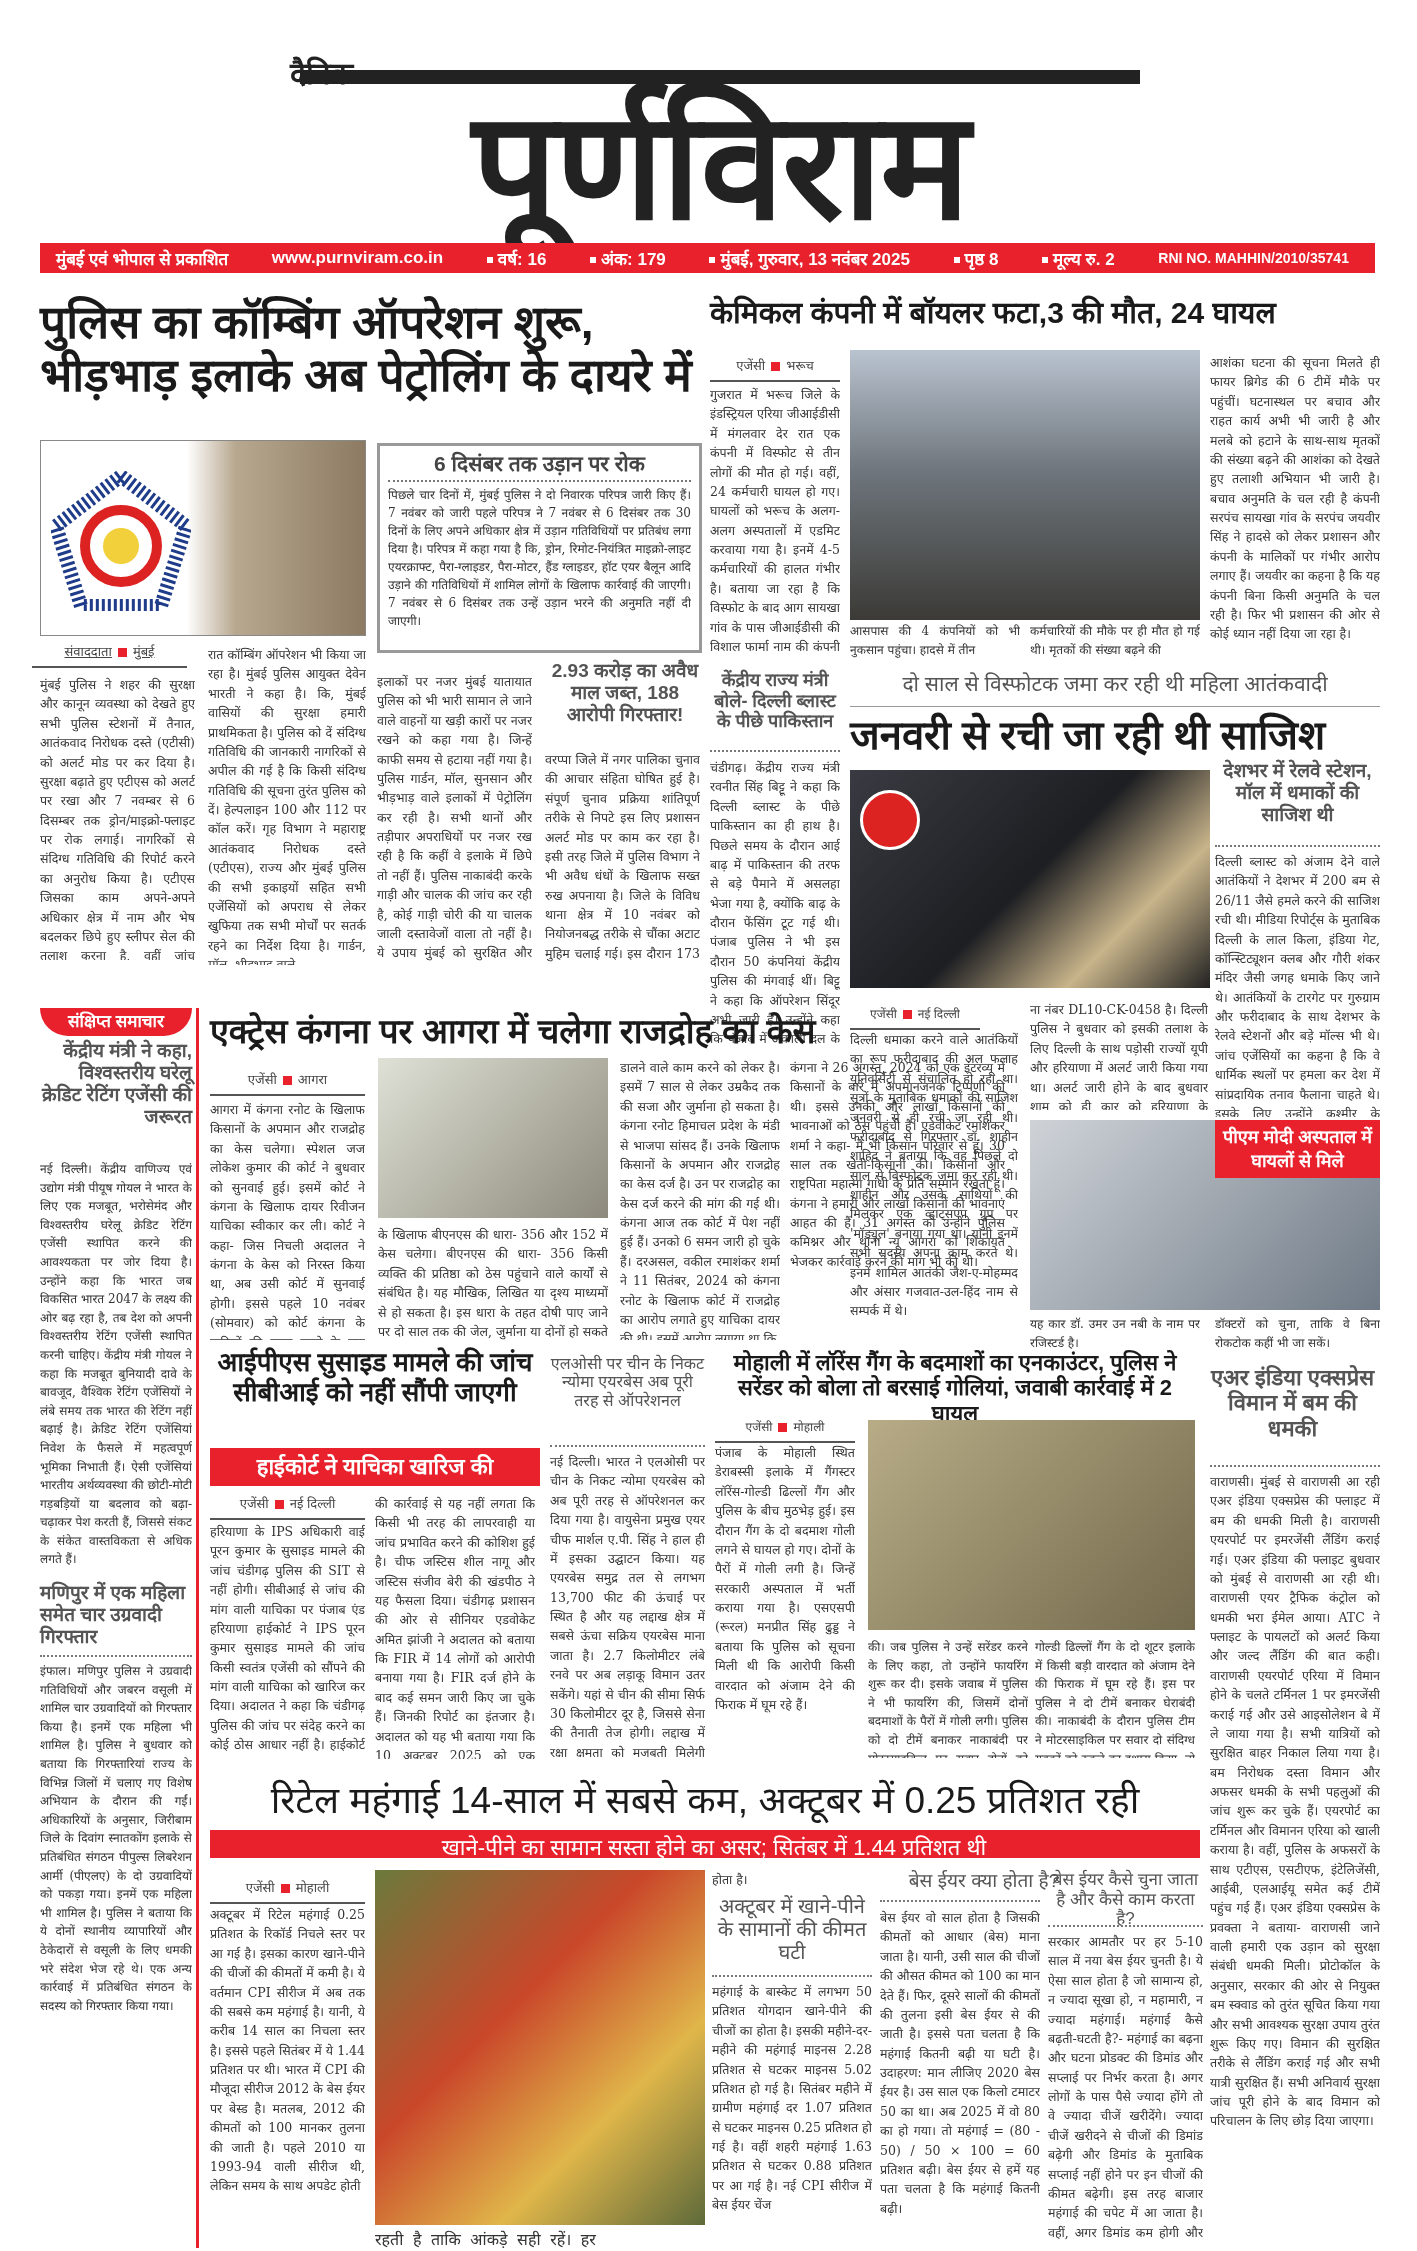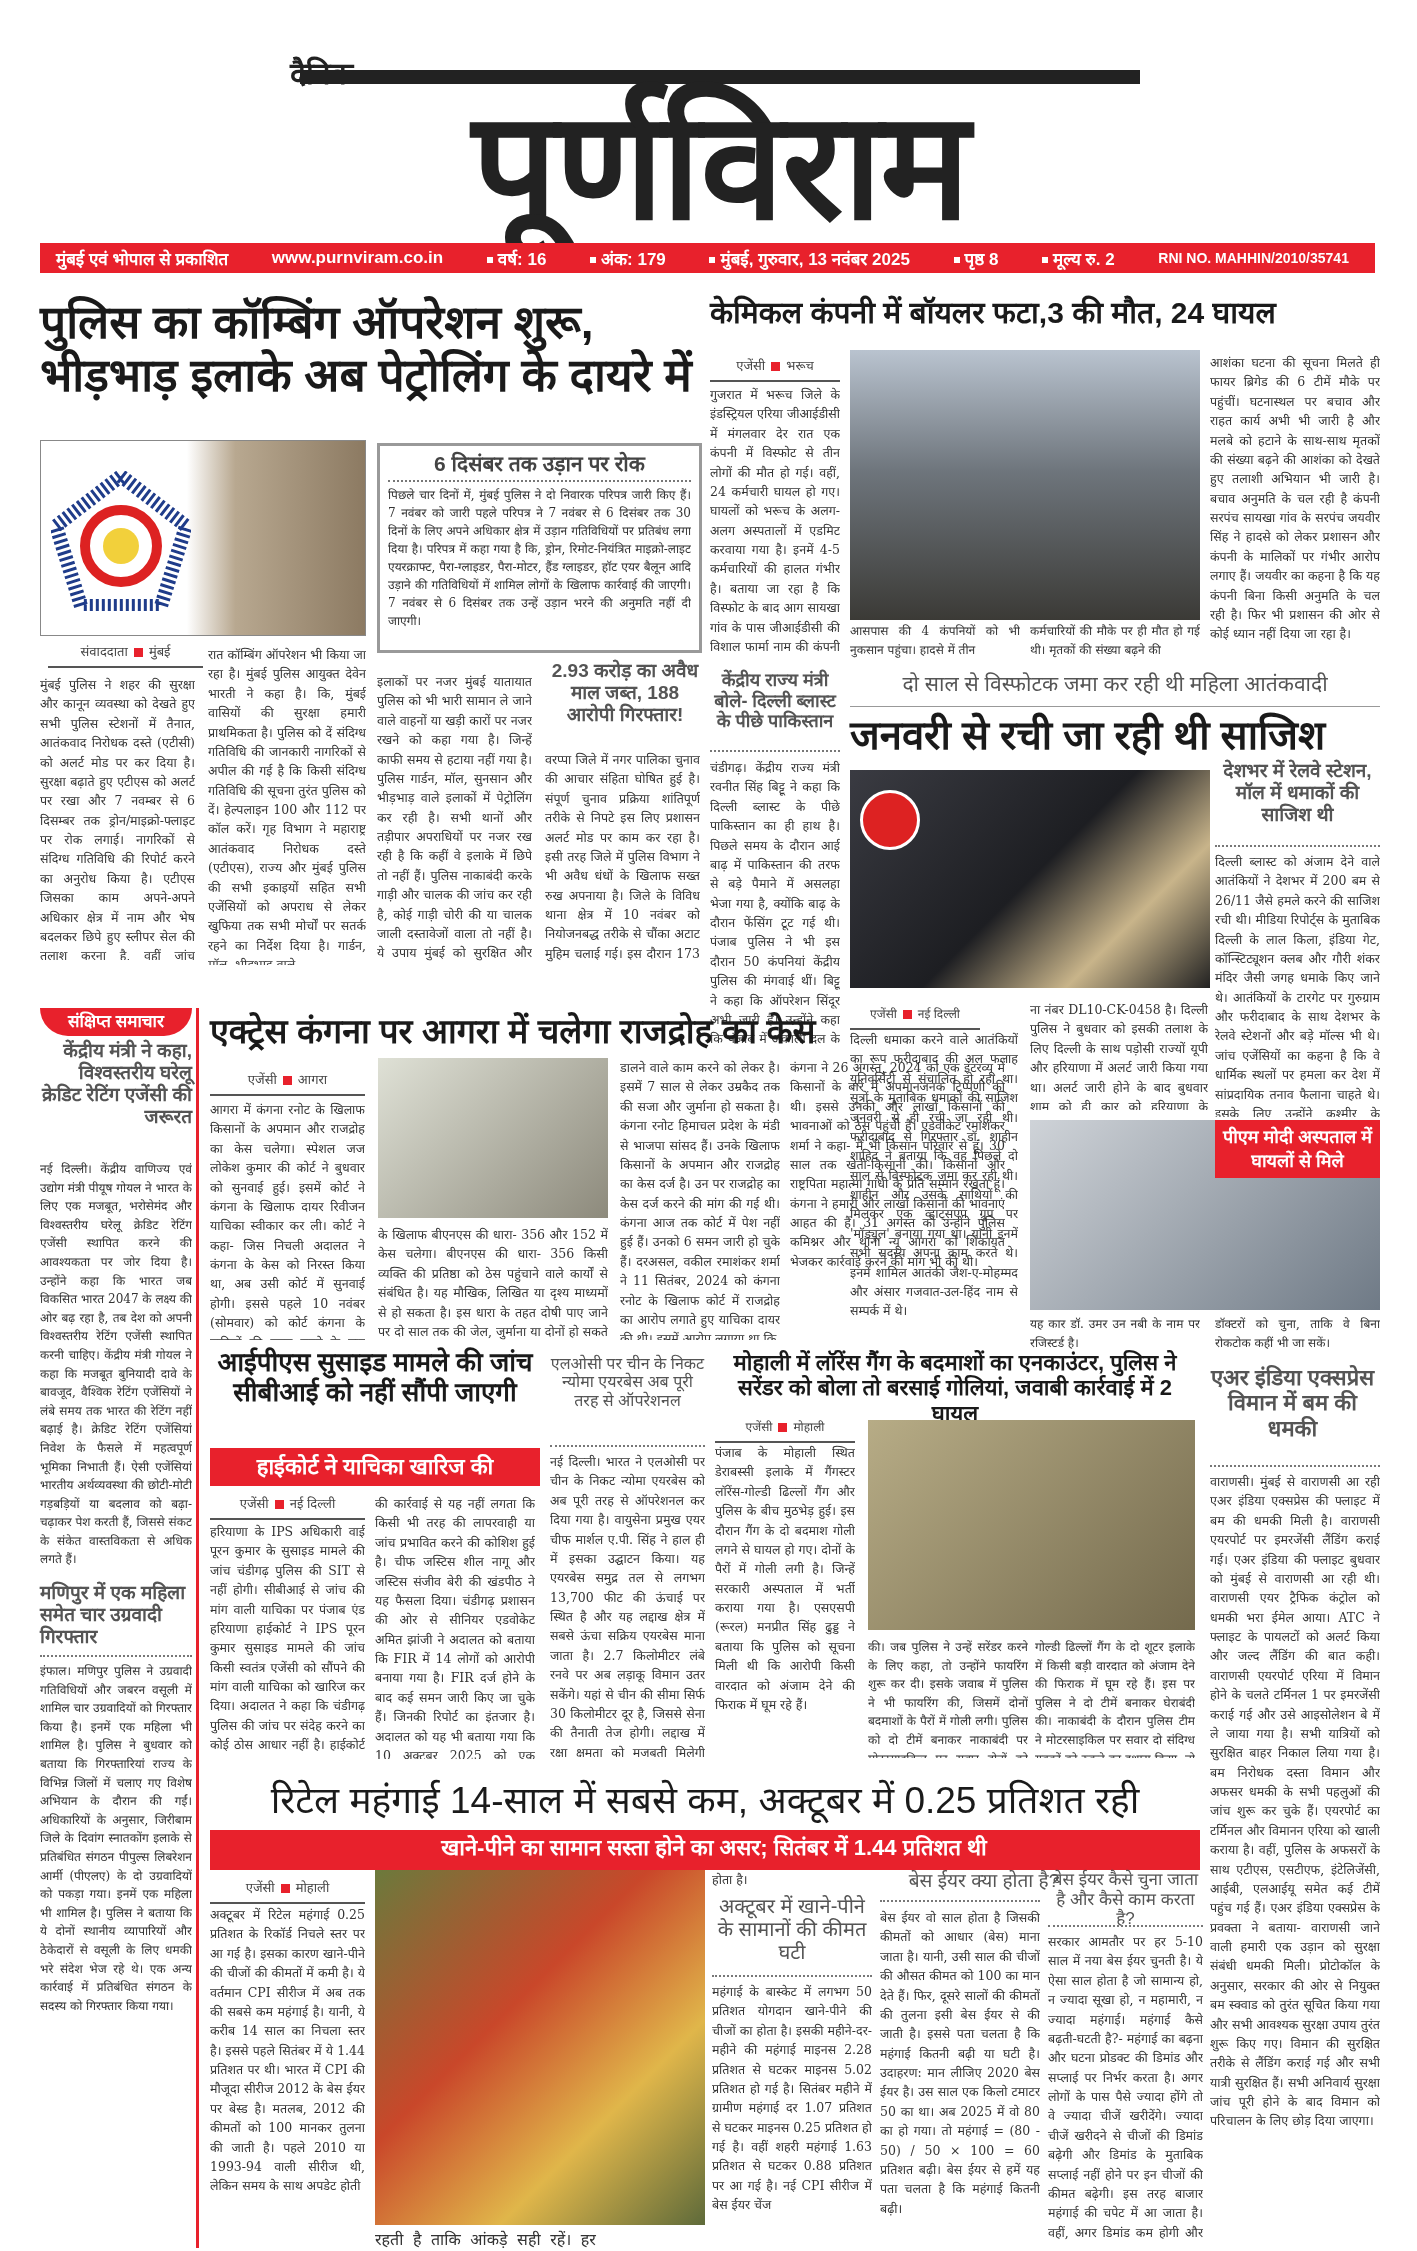--- a/index.html
+++ b/index.html
@@ -42,21 +42,21 @@
   <div>पुलिस का कॉम्बिंग ऑपरेशन शुरू,</div>
   <div>भीड़भाड़ इलाके अब पेट्रोलिंग के दायरे में</div>
 </div>
 <div class="abs photo" style="left:40px;top:440px;width:326px;height:196px;background:linear-gradient(90deg,#fff 0%,#fff 45%,#b8a890 60%,#8c7a62 100%);border:1px solid #888;">
   <svg width="140" height="140" viewBox="0 0 140 140" style="position:absolute;left:10px;top:30px;">
     <polygon points="70,5 135,55 110,135 30,135 5,55" fill="none" stroke="#1f3c8a" stroke-width="14" stroke-dasharray="3 3"></polygon>
     <circle cx="70" cy="75" r="36" fill="#fff" stroke="#d22" stroke-width="10"></circle>
     <circle cx="70" cy="75" r="18" fill="#f2d03b"></circle>
   </svg>
 </div>
-<div class="abs byline" style="left:48px;top:642px;width:155px;">
+<div class="abs byline" style="left:32px;top:642px;width:155px;text-decoration:underline;">
   <span>संवाददाता</span><i class="sq"></i><span>मुंबई</span>
 </div>
 <div class="abs txt" style="left:40px;top:675px;width:155px;height:285px;">मुंबई पुलिस ने शहर की सुरक्षा और कानून व्यवस्था को देखते हुए सभी पुलिस स्टेशनों में तैनात, आतंकवाद निरोधक दस्ते (एटीसी) को अलर्ट मोड पर कर दिया है। सुरक्षा बढ़ाते हुए एटीएस को अलर्ट पर रखा और 7 नवम्बर से 6 दिसम्बर तक ड्रोन/माइक्रो-फ्लाइट पर रोक लगाई। नागरिकों से संदिग्ध गतिविधि की रिपोर्ट करने का अनुरोध किया है। एटीएस जिसका काम अपने-अपने अधिकार क्षेत्र में नाम और भेष बदलकर छिपे हुए स्लीपर सेल की तलाश करना है, वहीं जांच एजेंसियों की तहकीकात का रुख मुस्लिम इलाकों की तरफ कर दिया है। सूत्रों से मिली जानकारी के अनुसार देर</div>
 <div class="abs txt" style="left:208px;top:645px;width:158px;height:320px;">रात कॉम्बिंग ऑपरेशन भी किया जा रहा है। मुंबई पुलिस आयुक्त देवेन भारती ने कहा है। कि, मुंबई वासियों की सुरक्षा हमारी प्राथमिकता है। पुलिस को दें संदिग्ध गतिविधि की जानकारी नागरिकों से अपील की गई है कि किसी संदिग्ध गतिविधि की सूचना तुरंत पुलिस को दें। हेल्पलाइन 100 और 112 पर कॉल करें। गृह विभाग ने महाराष्ट्र आतंकवाद निरोधक दस्ते (एटीएस), राज्य और मुंबई पुलिस की सभी इकाइयों सहित सभी एजेंसियों को अपराध से लेकर खुफिया तक सभी मोर्चों पर सतर्क रहने का निर्देश दिया है। गार्डन, मॉल, भीड़भाड़ वाले</div>
 <div class="abs txt" style="left:377px;top:672px;width:155px;height:290px;">इलाकों पर नजर मुंबई यातायात पुलिस को भी भारी सामान ले जाने वाले वाहनों या खड़ी कारों पर नजर रखने को कहा गया है। जिन्हें काफी समय से हटाया नहीं गया है। पुलिस गार्डन, मॉल, सुनसान और भीड़भाड़ वाले इलाकों में पेट्रोलिंग कर रही है। सभी थानों और तड़ीपार अपराधियों पर नजर रख रही है कि कहीं वे इलाके में छिपे तो नहीं हैं। पुलिस नाकाबंदी करके गाड़ी और चालक की जांच कर रही है, कोई गाड़ी चोरी की या चालक जाली दस्तावेजों वाला तो नहीं है। ये उपाय मुंबई को सुरक्षित और कानून व्यवस्था का मॉडल शहर बनाने की दिशा में महत्वपूर्ण कदम है। पुलिस की मुस्तैदी से अपराधियों में दहशत है, जबकि आमजन को राहत है।</div>
 
 <div class="abs boxed" style="left:377px;top:443px;width:325px;height:210px;padding:6px 8px;">
   <div class="hl dotted" style="font-size:21px;color:#444;text-align:center;padding-bottom:4px;">6 दिसंबर तक उड़ान पर रोक</div>
   <div class="txt" style="font-size:12px;line-height:1.5;margin-top:4px;height:160px;">पिछले चार दिनों में, मुंबई पुलिस ने दो निवारक परिपत्र जारी किए हैं। 7 नवंबर को जारी पहले परिपत्र ने 7 नवंबर से 6 दिसंबर तक 30 दिनों के लिए अपने अधिकार क्षेत्र में उड़ान गतिविधियों पर प्रतिबंध लगा दिया है। परिपत्र में कहा गया है कि, ड्रोन, रिमोट-नियंत्रित माइक्रो-लाइट एयरक्राफ्ट, पैरा-ग्लाइडर, पैरा-मोटर, हैंड ग्लाइडर, हॉट एयर बैलून आदि उड़ाने की गतिविधियों में शामिल लोगों के खिलाफ कार्रवाई की जाएगी। 7 नवंबर से 6 दिसंबर तक उन्हें उड़ान भरने की अनुमति नहीं दी जाएगी।</div>
 </div>
@@ -135,21 +135,21 @@
 <div class="abs txt" style="left:715px;top:1443px;width:140px;height:315px;">पंजाब के मोहाली स्थित डेराबस्सी इलाके में गैंगस्टर लॉरेंस-गोल्डी ढिल्लों गैंग और पुलिस के बीच मुठभेड़ हुई। इस दौरान गैंग के दो बदमाश गोली लगने से घायल हो गए। दोनों के पैरों में गोली लगी है। जिन्हें सरकारी अस्पताल में भर्ती कराया गया है। एसएसपी (रूरल) मनप्रीत सिंह ढुड्ड ने बताया कि पुलिस को सूचना मिली थी कि आरोपी किसी वारदात को अंजाम देने की फिराक में घूम रहे हैं।</div>
 <div class="abs photo" style="left:868px;top:1420px;width:327px;height:210px;background:linear-gradient(135deg,#b7ac86,#746a4d);"></div>
 <div class="abs txt" style="left:868px;top:1638px;width:160px;height:120px;font-size:12px;">की। जब पुलिस ने उन्हें सरेंडर करने के लिए कहा, तो उन्होंने फायरिंग शुरू कर दी। इसके जवाब में पुलिस ने भी फायरिंग की, जिसमें दोनों बदमाशों के पैरों में गोली लगी। पुलिस को दो टीमें बनाकर नाकाबंदी पर मोटरसाइकिल पर सवार दोनों को रोका। पुलिस को सूचना मिली थी कि लॉरेंस बिश्नोई और</div>
 <div class="abs txt" style="left:1035px;top:1638px;width:160px;height:120px;font-size:12px;">गोल्डी ढिल्लों गैंग के दो शूटर इलाके में किसी बड़ी वारदात को अंजाम देने की फिराक में घूम रहे हैं। इस पर पुलिस ने दो टीमें बनाकर घेराबंदी की। नाकाबंदी के दौरान पुलिस टीम ने मोटरसाइकिल पर सवार दो संदिग्ध युवकों को रुकने का इशारा किया, तो उन्होंने फायरिंग शुरू कर दी।</div>
 
 <div class="abs hl hl-grey" style="left:1205px;top:1365px;width:175px;font-size:22px;text-align:center;">एअर इंडिया एक्सप्रेस विमान में बम की धमकी</div>
 <div class="abs dotted" style="left:1210px;top:1465px;width:170px;"></div>
 <div class="abs txt" style="left:1210px;top:1472px;width:170px;height:770px;">वाराणसी। मुंबई से वाराणसी आ रही एअर इंडिया एक्सप्रेस की फ्लाइट में बम की धमकी मिली है। वाराणसी एयरपोर्ट पर इमरजेंसी लैंडिंग कराई गई। एअर इंडिया की फ्लाइट बुधवार को मुंबई से वाराणसी आ रही थी। वाराणसी एयर ट्रैफिक कंट्रोल को धमकी भरा ईमेल आया। ATC ने फ्लाइट के पायलटों को अलर्ट किया और जल्द लैंडिंग की बात कही। वाराणसी एयरपोर्ट एरिया में विमान होने के चलते टर्मिनल 1 पर इमरजेंसी कराई गई और उसे आइसोलेशन बे में ले जाया गया है। सभी यात्रियों को सुरक्षित बाहर निकाल लिया गया है। बम निरोधक दस्ता विमान और अफसर धमकी के सभी पहलुओं की जांच शुरू कर चुके हैं। एयरपोर्ट का टर्मिनल और विमानन एरिया को खाली कराया है। वहीं, पुलिस के अफसरों के साथ एटीएस, एसटीएफ, इंटेलिजेंसी, आईबी, एलआईयू समेत कई टीमें पहुंच गई हैं। एअर इंडिया एक्सप्रेस के प्रवक्ता ने बताया- वाराणसी जाने वाली हमारी एक उड़ान को सुरक्षा संबंधी धमकी मिली। प्रोटोकॉल के अनुसार, सरकार की ओर से नियुक्त बम स्क्वाड को तुरंत सूचित किया गया और सभी आवश्यक सुरक्षा उपाय तुरंत शुरू किए गए। विमान की सुरक्षित तरीके से लैंडिंग कराई गई और सभी यात्री सुरक्षित हैं। सभी अनिवार्य सुरक्षा जांच पूरी होने के बाद विमान को परिचालन के लिए छोड़ दिया जाएगा।</div>
 
 <div class="abs hl" style="left:210px;top:1780px;width:990px;font-size:37px;text-align:center;font-weight:normal;">रिटेल महंगाई 14-साल में सबसे कम, अक्टूबर में 0.25 प्रतिशत रही</div>
-<div class="abs redbox" style="left:210px;top:1830px;width:990px;height:40px;font-size:22px;line-height:36px;font-weight:bold;padding-left:18px;">खाने-पीने का सामान सस्ता होने का असर; सितंबर में 1.44 प्रतिशत थी</div>
+<div class="abs redbox" style="left:210px;top:1830px;width:990px;height:28px;font-size:22px;line-height:36px;font-weight:normal;padding-left:18px;">खाने-पीने का सामान सस्ता होने का असर; सितंबर में 1.44 प्रतिशत थी</div>
 <div class="abs byline" style="left:210px;top:1878px;width:155px;">
   <span>एजेंसी</span><i class="sq"></i><span>मोहाली</span>
 </div>
 <div class="abs txt" style="left:210px;top:1905px;width:155px;height:340px;">अक्टूबर में रिटेल महंगाई 0.25 प्रतिशत के रिकॉर्ड निचले स्तर पर आ गई है। इसका कारण खाने-पीने की चीजों की कीमतों में कमी है। ये वर्तमान CPI सीरीज में अब तक की सबसे कम महंगाई है। यानी, ये करीब 14 साल का निचला स्तर है। इससे पहले सितंबर में ये 1.44 प्रतिशत पर थी। भारत में CPI की मौजूदा सीरीज 2012 के बेस ईयर पर बेस्ड है। मतलब, 2012 की कीमतों को 100 मानकर तुलना की जाती है। पहले 2010 या 1993-94 वाली सीरीज थी, लेकिन समय के साथ अपडेट होती</div>
 <div class="abs photo" style="left:375px;top:1870px;width:330px;height:355px;background:linear-gradient(135deg,#6b7a3c,#c9472a 40%,#e0b64a 70%,#5e6a3a);"></div>
 <div class="abs caption" style="left:375px;top:2228px;width:330px;">रहती है ताकि आंकड़े सही रहें। हर</div>
 <div class="abs txt" style="left:712px;top:1870px;width:160px;height:20px;">होता है।</div>
 <div class="abs hl hl-grey" style="left:712px;top:1895px;width:160px;font-size:20px;text-align:center;font-weight:normal;">अक्टूबर में खाने-पीने के सामानों की कीमत घटी</div>
 <div class="abs dotted" style="left:712px;top:1975px;width:160px;"></div>
 <div class="abs txt" style="left:712px;top:1982px;width:160px;height:260px;">महंगाई के बास्केट में लगभग 50 प्रतिशत योगदान खाने-पीने की चीजों का होता है। इसकी महीने-दर-महीने की महंगाई माइनस 2.28 प्रतिशत से घटकर माइनस 5.02 प्रतिशत हो गई है। सितंबर महीने में ग्रामीण महंगाई दर 1.07 प्रतिशत से घटकर माइनस 0.25 प्रतिशत हो गई है। वहीं शहरी महंगाई 1.63 प्रतिशत से घटकर 0.88 प्रतिशत पर आ गई है। नई CPI सीरीज में बेस ईयर चेंज</div>

